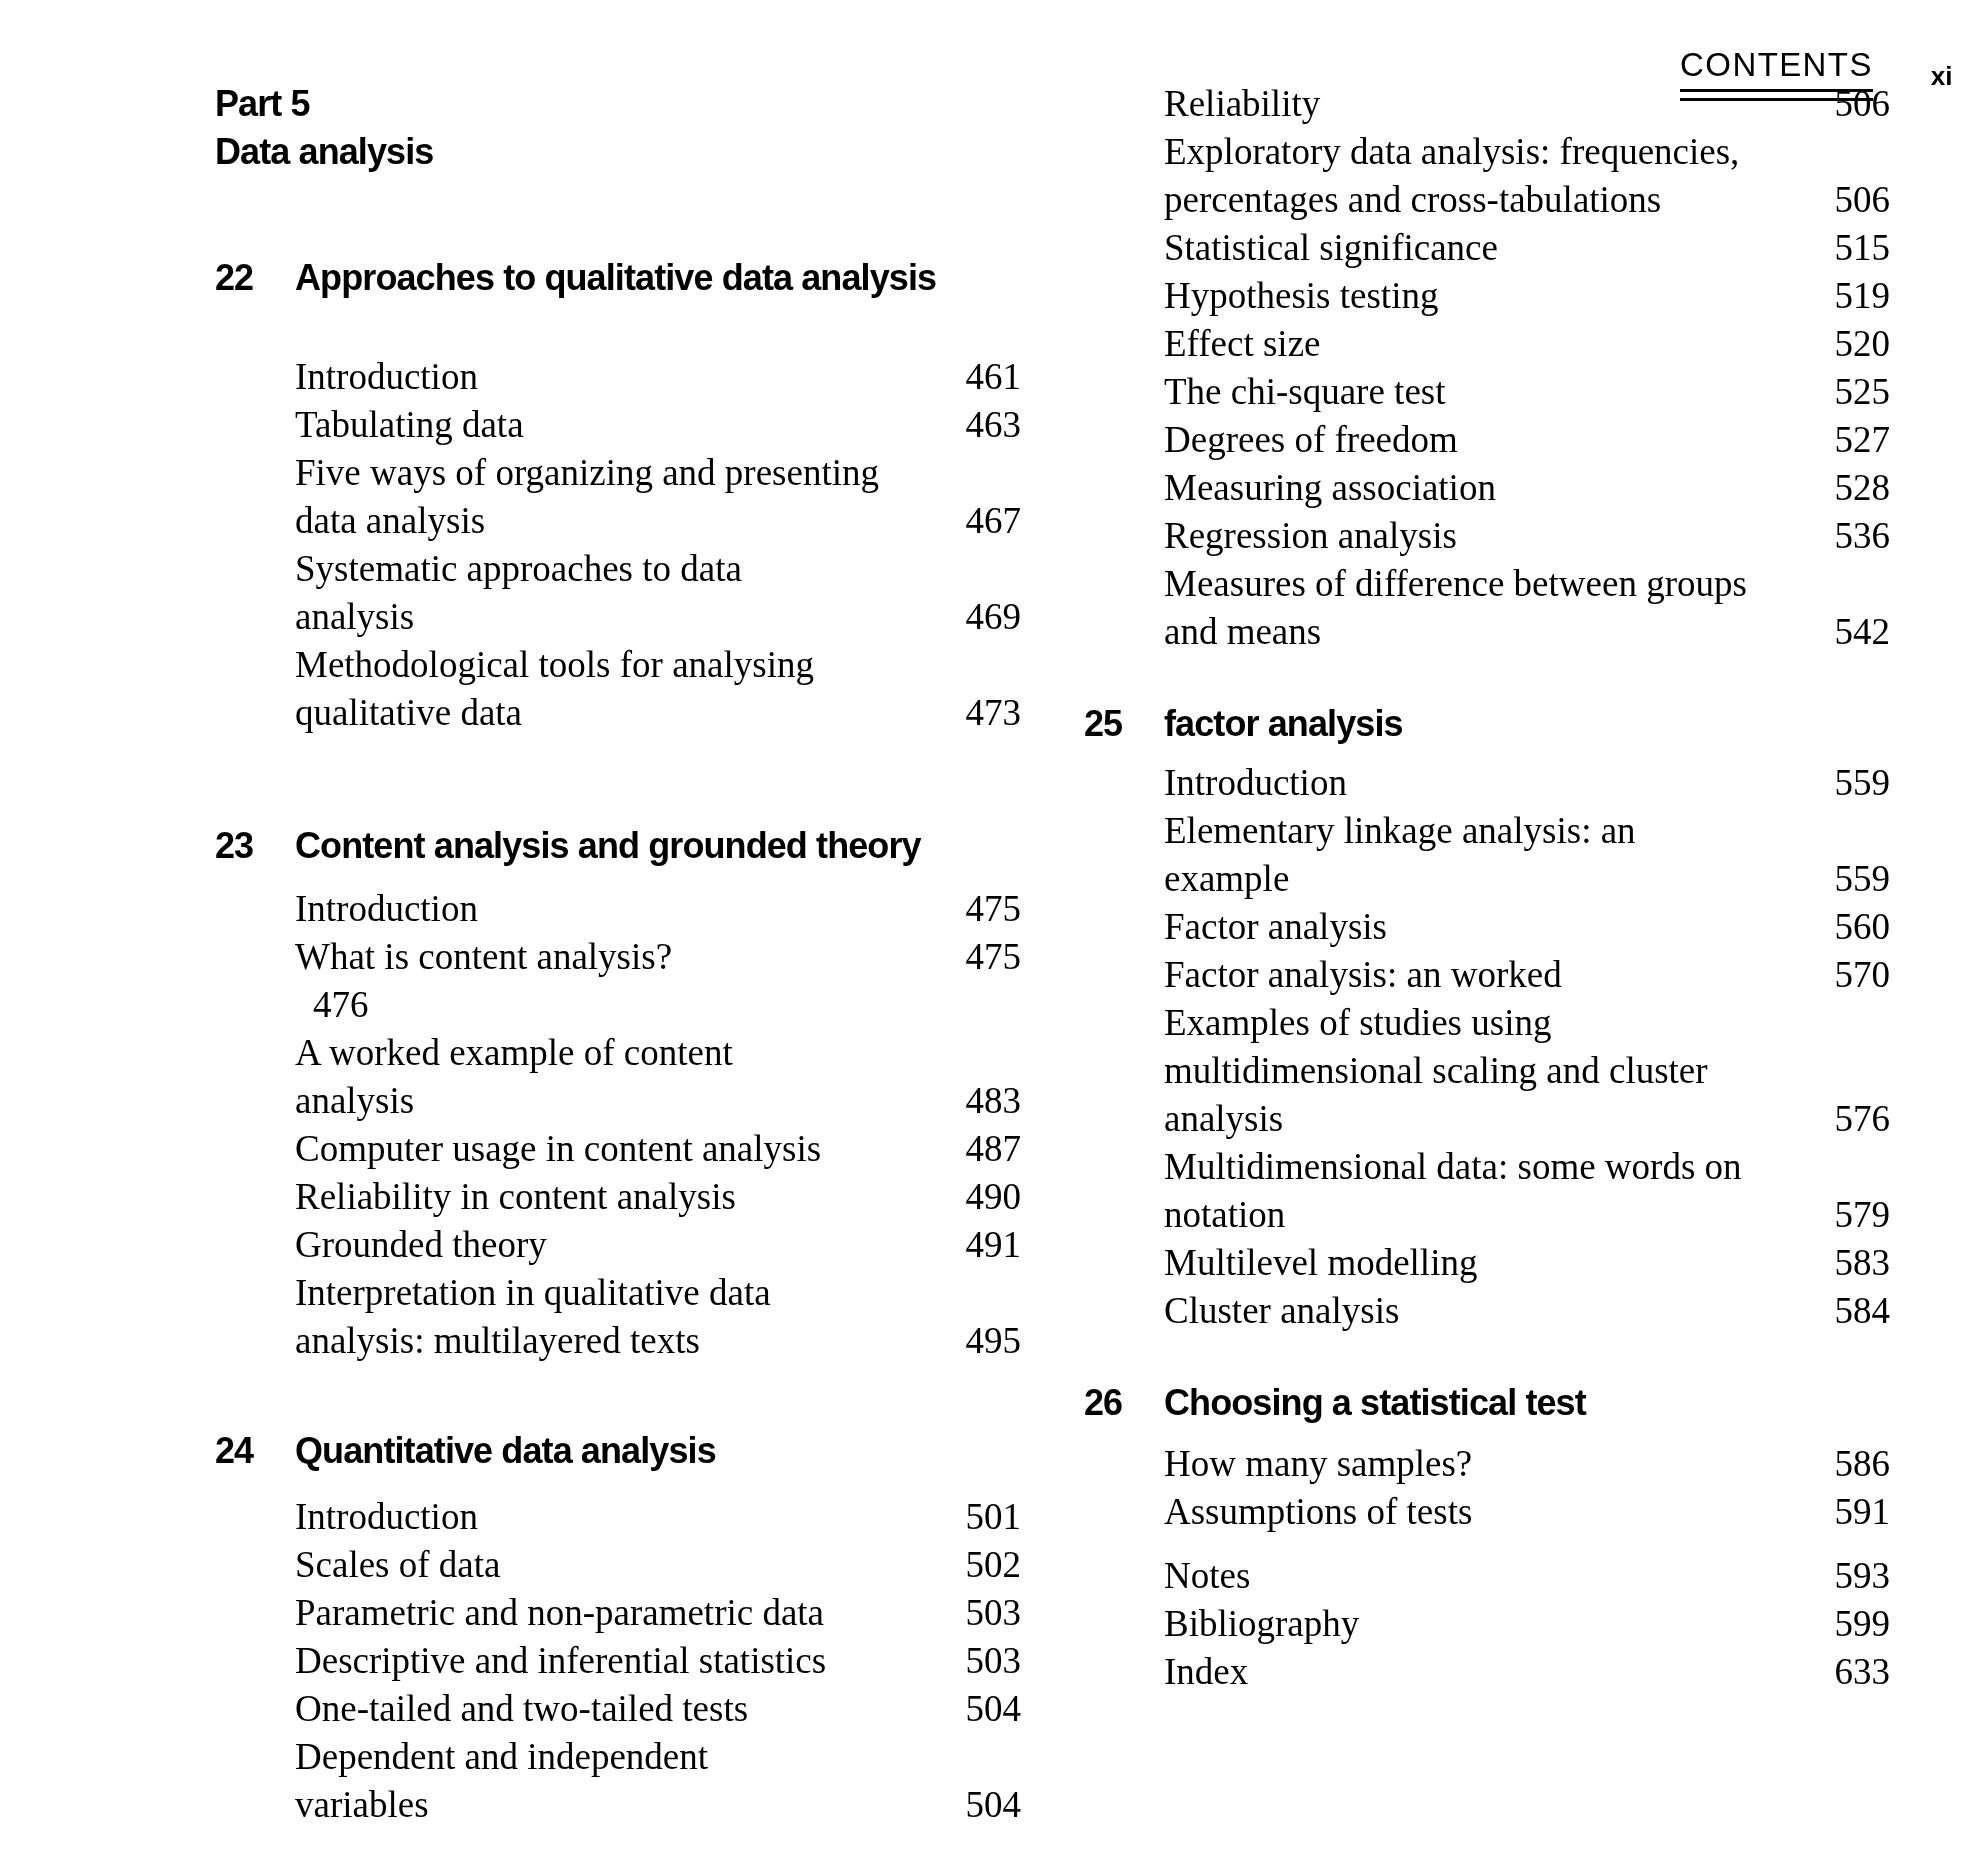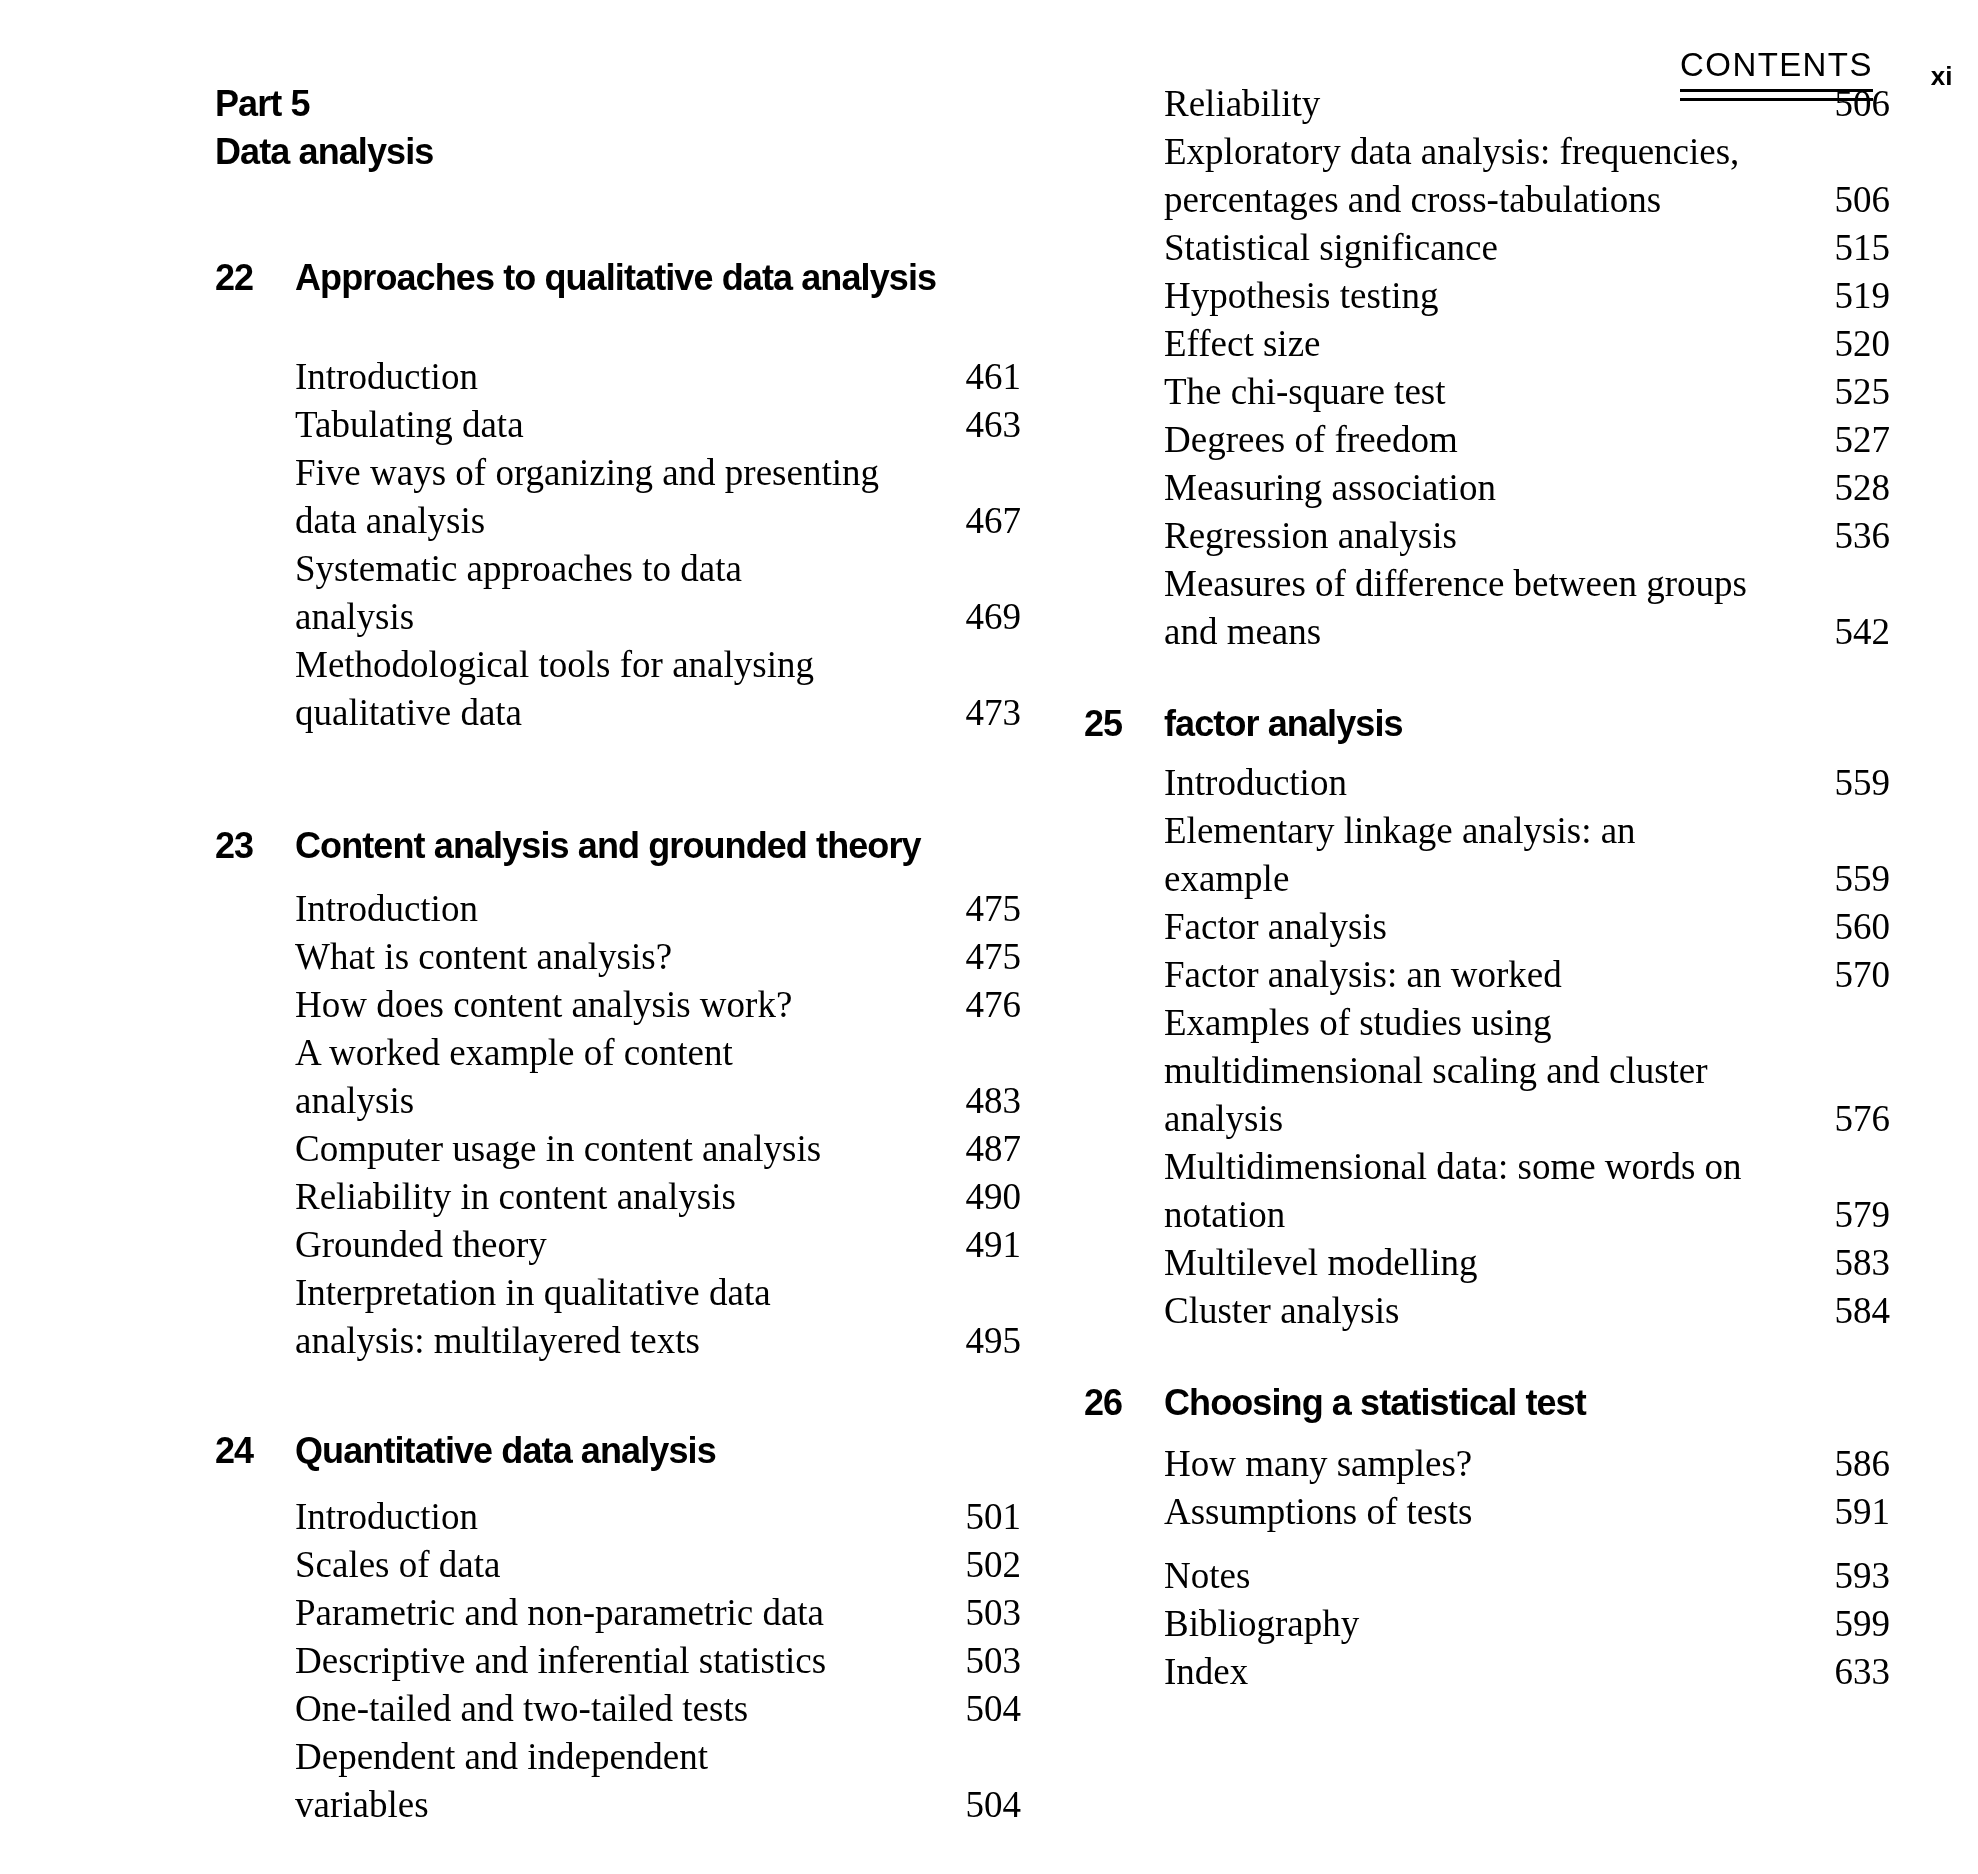--- a/index.html
+++ b/index.html
@@ -178,21 +178,20 @@
           <div class="entries">
             <div class="toc-line">
               <span class="toc-label">Introduction</span>
               <span class="toc-page">475</span>
             </div>
             <div class="toc-line">
               <span class="toc-label">What is content analysis?</span>
               <span class="toc-page">475</span>
             </div>
             <div class="toc-line">
-              <span class="toc-label">How does content analysis work?</span>
               <span class="toc-page">476</span>
             </div>
             <div class="toc-line">
               <span class="toc-label">A worked example of content</span>
             </div>
             <div class="toc-line">
               <span class="toc-label">analysis</span>
               <span class="toc-page">483</span>
             </div>
             <div class="toc-line">

